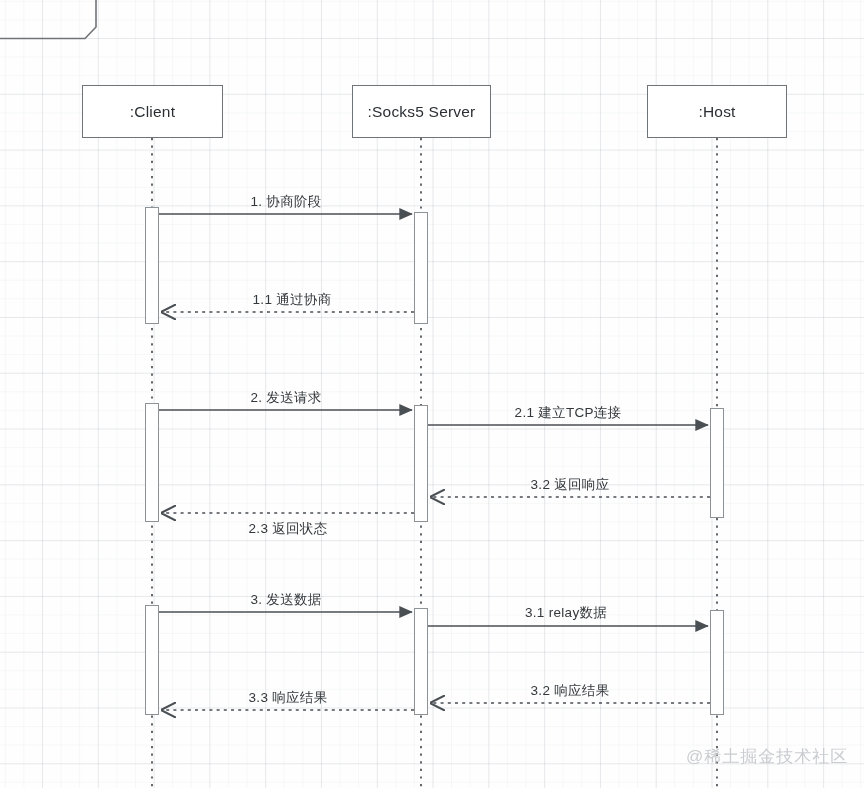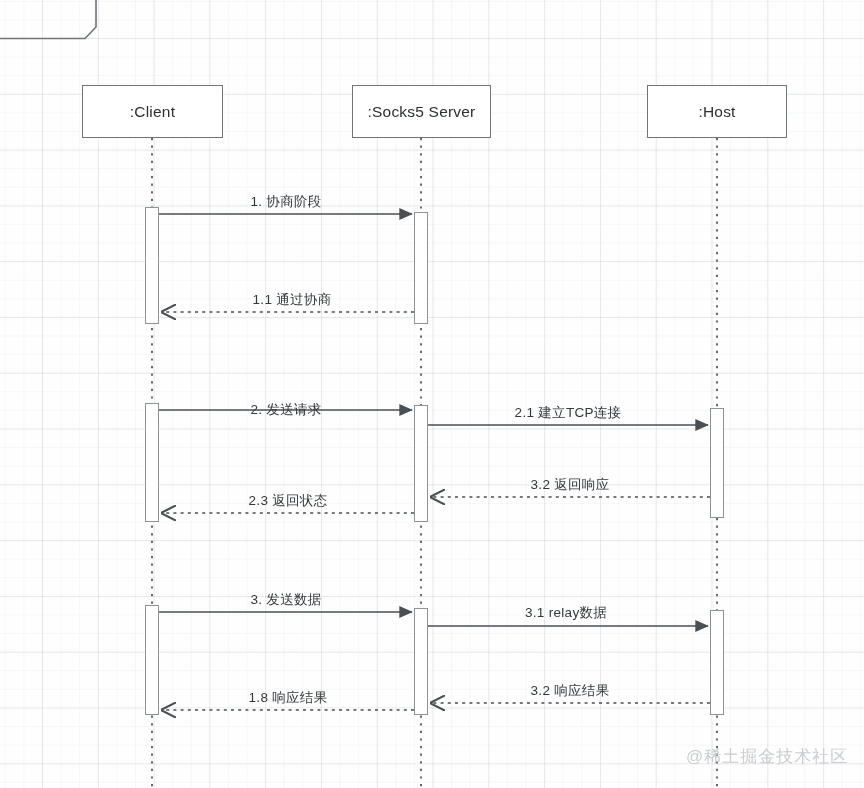--- a/index.html
+++ b/index.html
@@ -168,24 +168,24 @@
       <div class="activation" style="left: 145px; top: 403px; width: 14px; height: 119px;"></div>
       <div class="activation" style="left: 414px; top: 405px; width: 14px; height: 117px;"></div>
       <div class="activation" style="left: 710px; top: 408px; width: 14px; height: 110px;"></div>
       <div class="activation" style="left: 145px; top: 605px; width: 14px; height: 110px;"></div>
       <div class="activation" style="left: 414px; top: 608px; width: 14px; height: 107px;"></div>
       <div class="activation" style="left: 710px; top: 610px; width: 14px; height: 105px;"></div>
     </div>
   <div id="labels-layer">
       <div class="msg-label" style="left: 286px; top: 193px;">1. 协商阶段</div>
       <div class="msg-label" style="left: 292px; top: 291px;">1.1 通过协商</div>
-      <div class="msg-label" style="left: 286px; top: 401px;">2. 发送请求</div>
+      <div class="msg-label" style="left: 286px; top: 389px;">2. 发送请求</div>
       <div class="msg-label" style="left: 568px; top: 404px;">2.1 建立TCP连接</div>
       <div class="msg-label" style="left: 570px; top: 476px;">3.2 返回响应</div>
-      <div class="msg-label" style="left: 288px; top: 492px;">2.3 返回状态</div>
+      <div class="msg-label" style="left: 288px; top: 520px;">2.3 返回状态</div>
       <div class="msg-label" style="left: 286px; top: 591px;">3. 发送数据</div>
       <div class="msg-label" style="left: 566px; top: 604px;">3.1 relay数据</div>
       <div class="msg-label" style="left: 570px; top: 682px;">3.2 响应结果</div>
-      <div class="msg-label" style="left: 288px; top: 689px;">1.8 响应结果</div>
+      <div class="msg-label" style="left: 288px; top: 689px;">3.3 响应结果</div>
     </div>
 
   <div class="watermark" style="left:686px; top:745px;">@稀土掘金技术社区</div>
 </div>
 
 </body></html>

